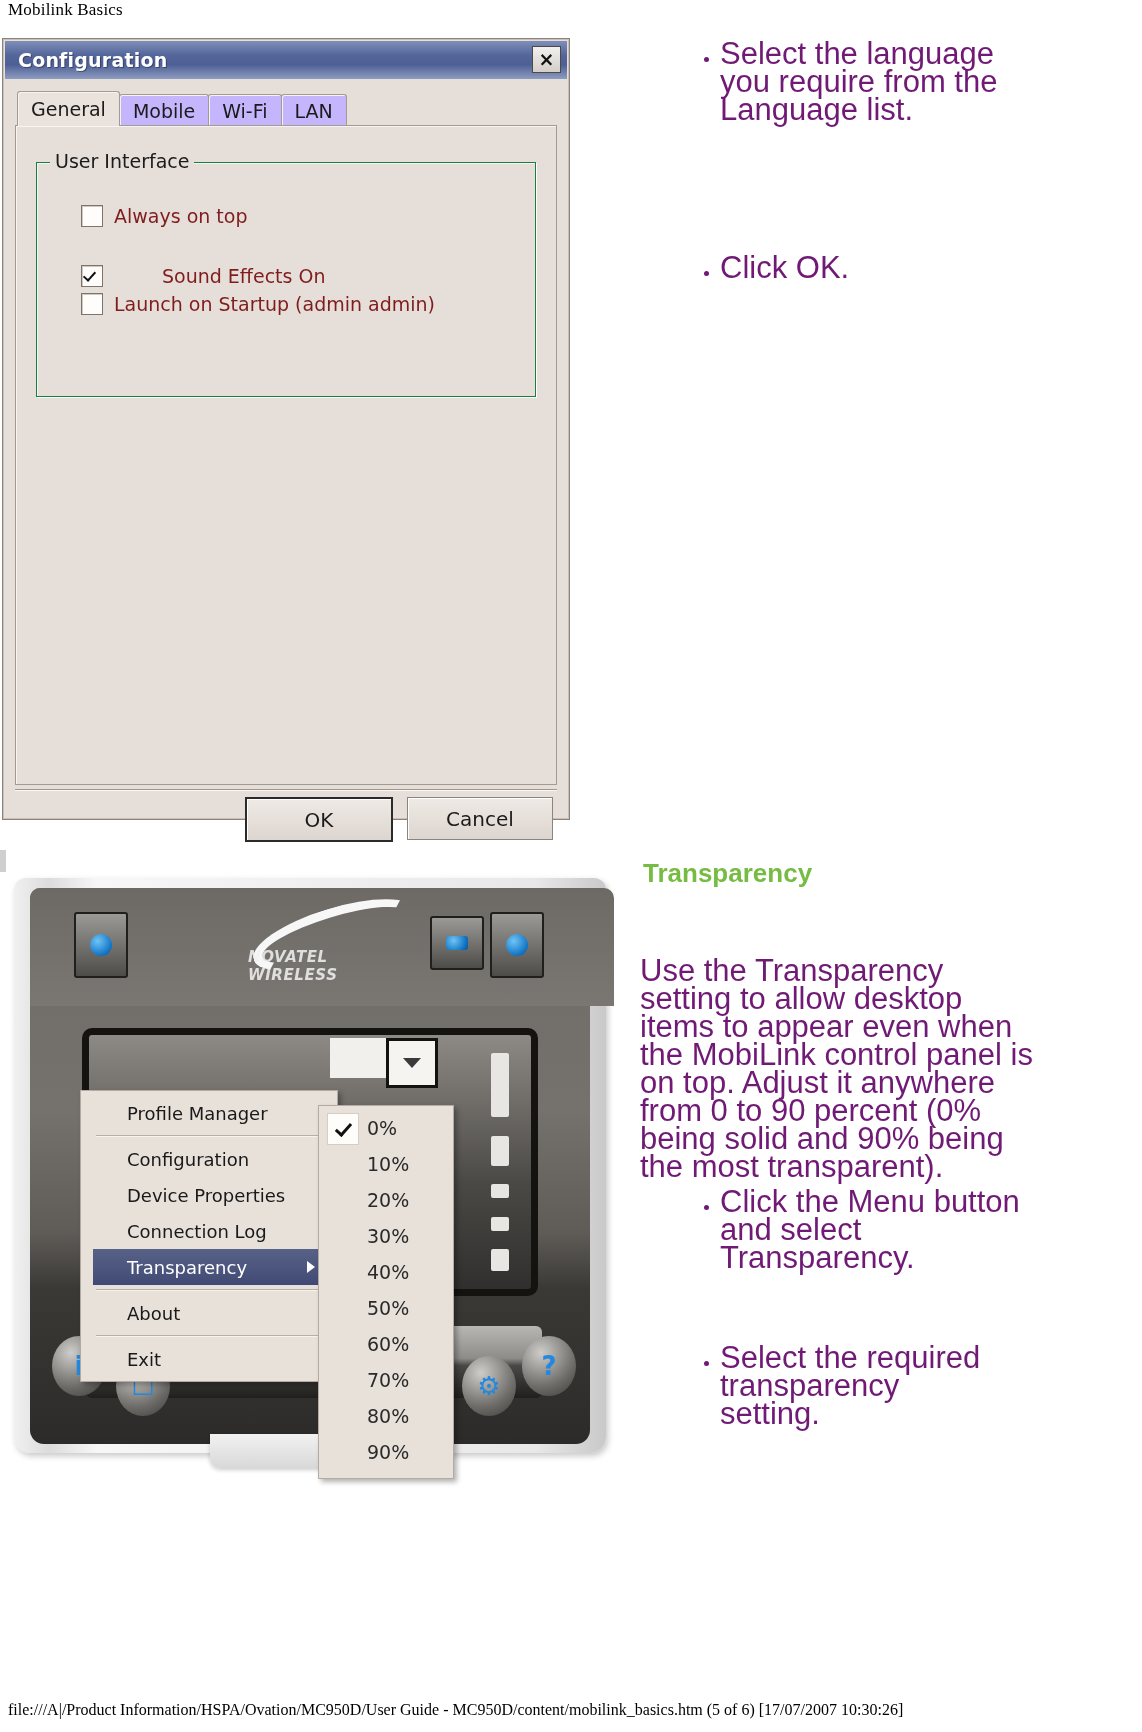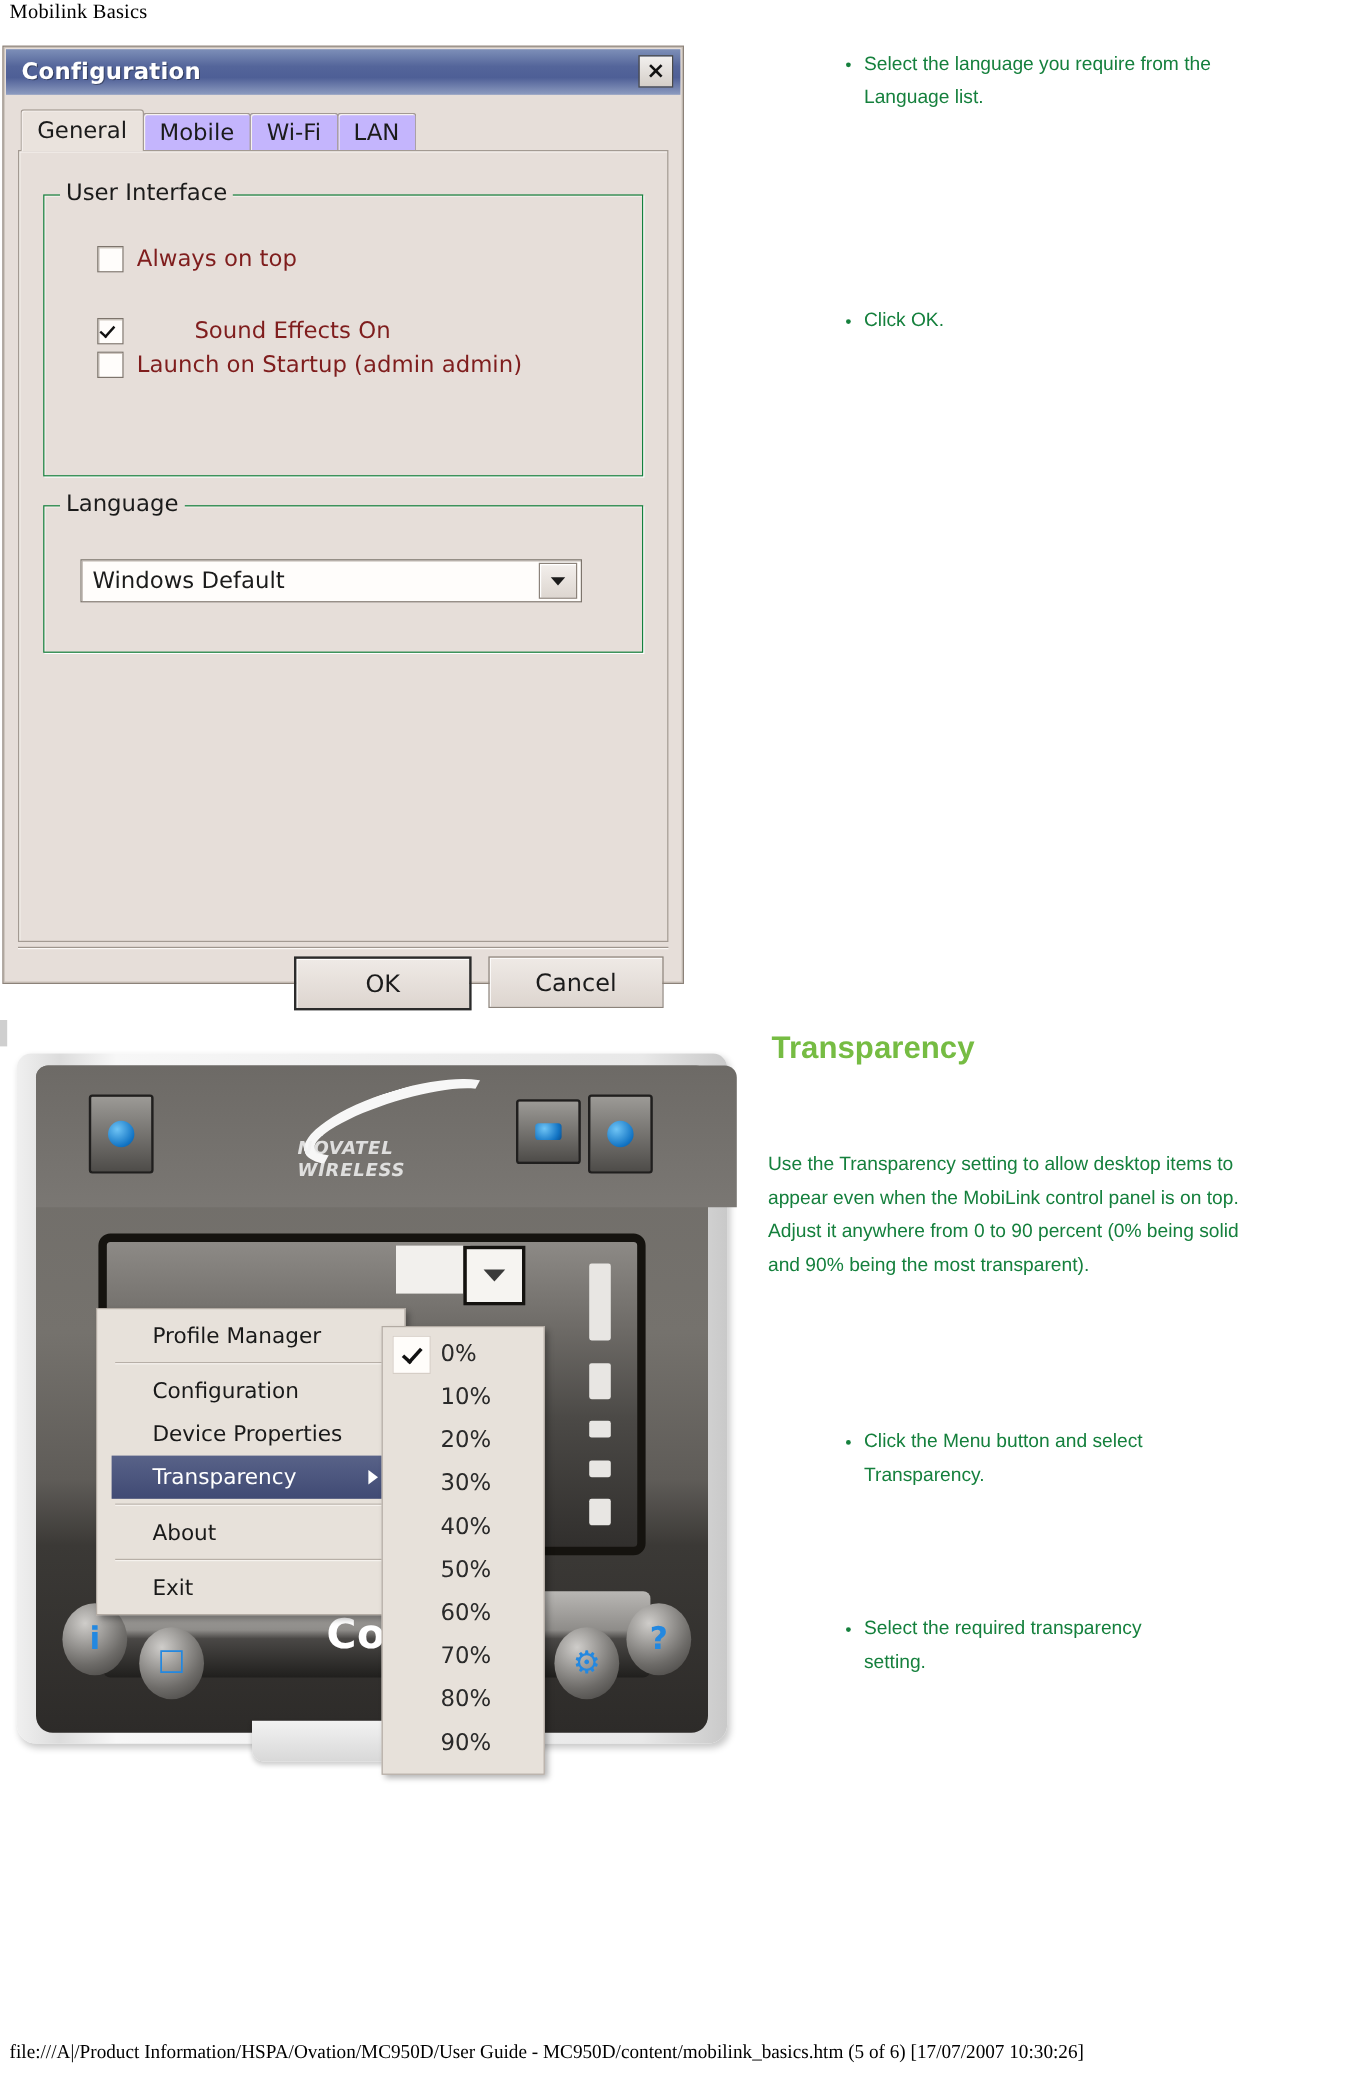--- a/index.html
+++ b/index.html
@@ -245,22 +245,22 @@
     align-items: center;
     justify-content: center;
     cursor: pointer;
   }
   .btn.default { border: 2px solid #2b2b2b; }
 
   
   .rtext {
     position: absolute;
     font-family: "Liberation Sans", sans-serif;
-    color: #15803d;
-    font-size: 16px;
+    color: #701a75;
+    font-size: 31px;
     line-height: 28px;
   }
   ul.bullets {
     margin: 0;
     padding: 0 0 0 38px;
     list-style: disc;
   }
   ul.bullets li { margin: 0; padding: 0; }
   ul.bullets li::marker { font-size: 15px; }
 
@@ -560,30 +560,20 @@
         <span class="chk-box checked"></span>
         <span class="chk-label">Sound Effects On</span>
       </div>
 
       <div class="chk-row" style="left:44px; top:130px;">
         <span class="chk-box"></span>
         <span class="chk-label">Launch on Startup (admin admin)</span>
       </div>
     </div>
 
-    <div class="groupbox" style="left:20px; top:295px; width:500px; height:123px;">
-      <div class="group-label">Language</div>
-
-      <div class="combo">
-        <span class="combo-value">Windows Default</span>
-        <span class="combo-arrow">
-          <span class="tri-down"></span>
-        </span>
-      </div>
-    </div>
 
   </div>
 
   <div class="dlg-sep"></div>
 
   <div class="btn default" style="left:242px; top:758px; width:144px;">OK</div>
   <div class="btn" style="left:404px; top:758px; width:144px;">Cancel</div>
 </div>
 
 <div class="rtext" style="left:682px; top:40px; width:350px;">
@@ -675,20 +665,21 @@
     </div>
     <div class="tray-lip"></div>
   </div>
 </div>
 
 <div class="ctxmenu">
   <div class="mi">Profile Manager</div>
   <div class="sep"></div>
   <div class="mi">Configuration</div>
   <div class="mi">Device Properties</div>
+  <div class="mi">Connection Log</div>
   <div class="mi selected">
     <span>Transparency</span>
     <span class="sub-arrow"></span>
   </div>
   <div class="sep"></div>
   <div class="mi">About</div>
   <div class="sep"></div>
   <div class="mi">Exit</div>
 </div>
 

